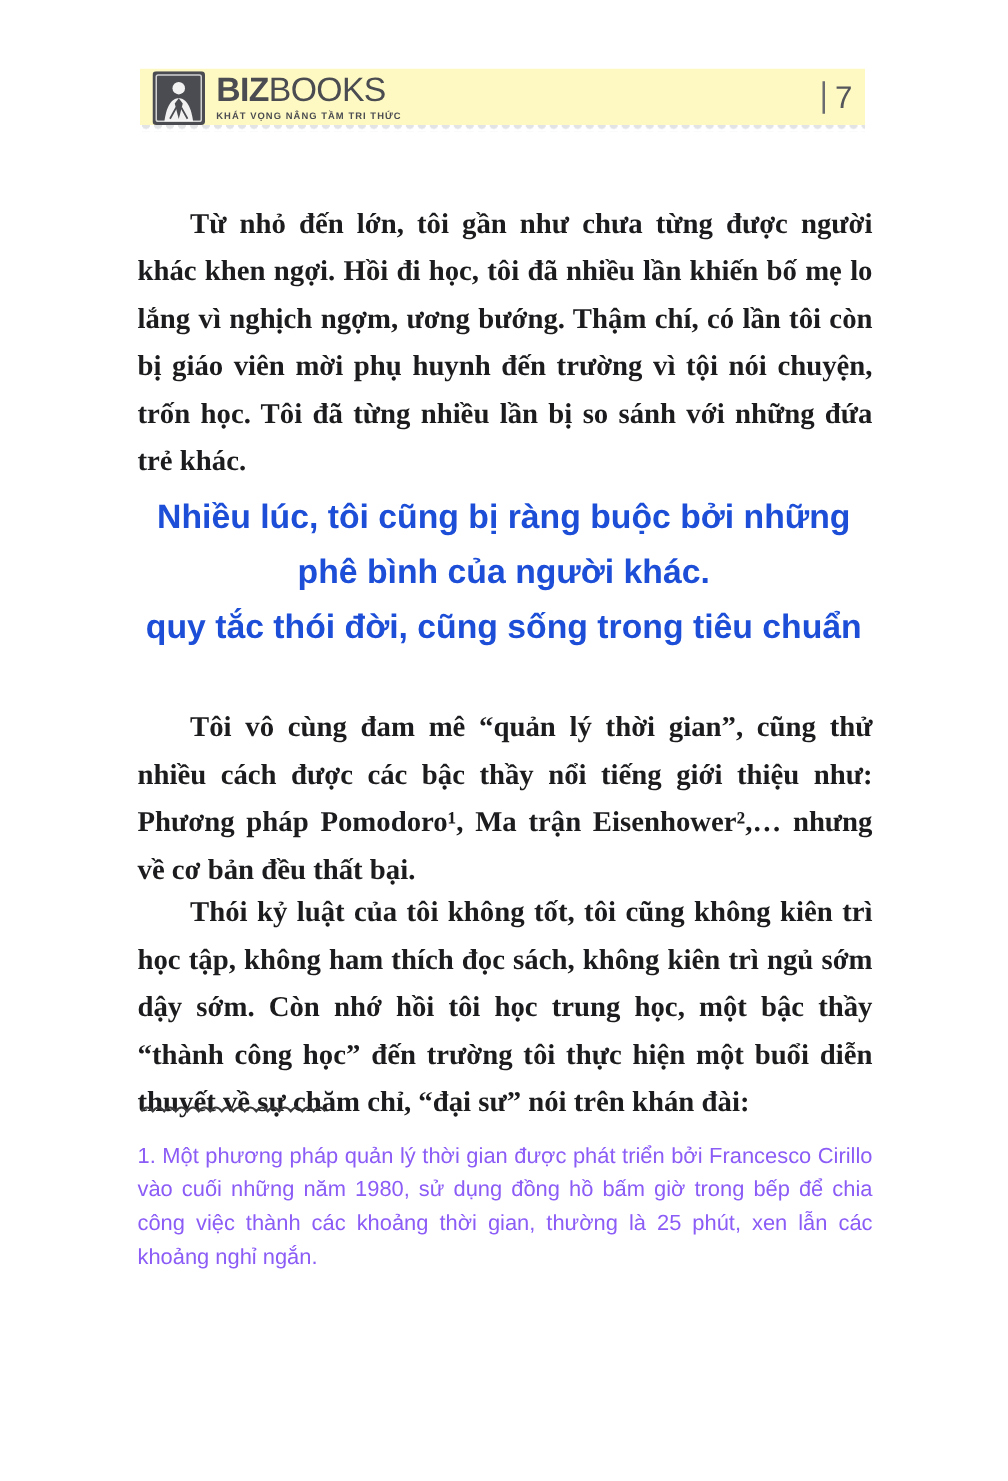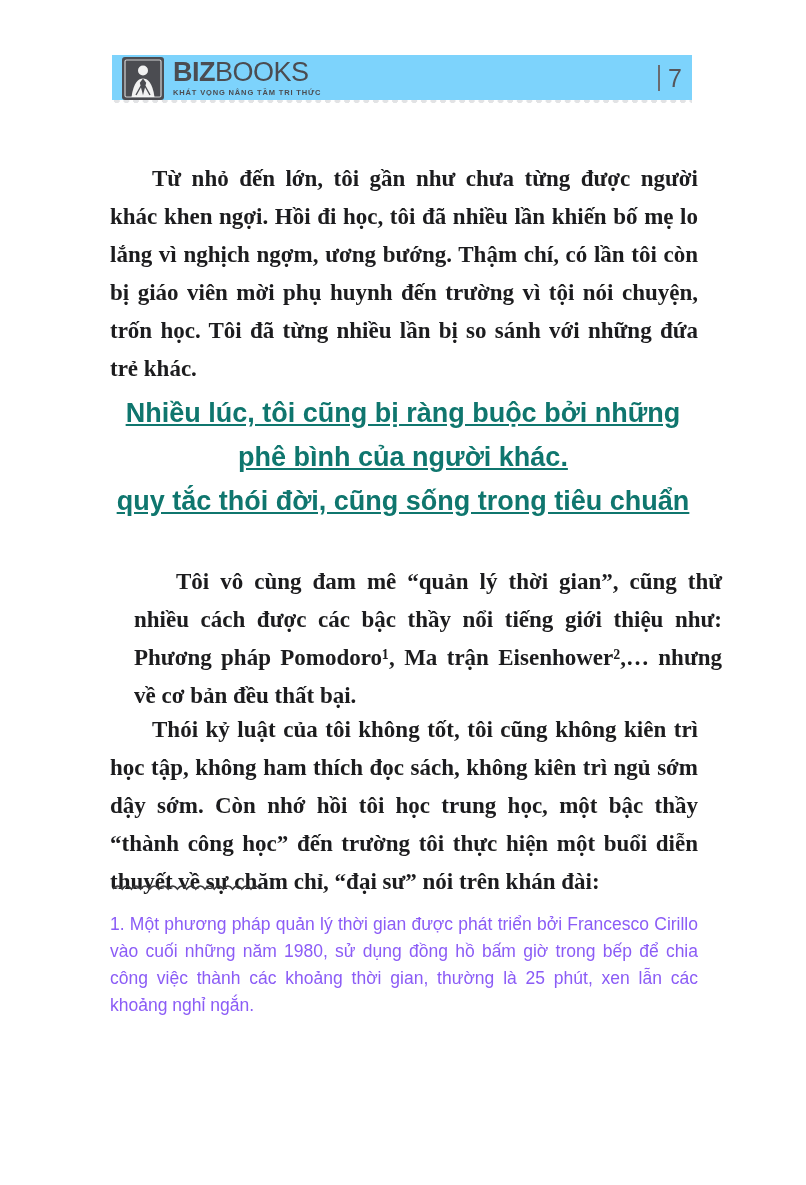--- a/index.html
+++ b/index.html
@@ -8,21 +8,21 @@
     width:806px;height:1185px;
     background:#ffffff;
     overflow:hidden;
     font-family:"Liberation Serif", serif;
   }
 
   
   .header-stamp{
     position:absolute;left:112px;top:55px;
     width:580px;height:45px;
-    background:#7dd3fc;
+    background:#fef9c3;
     display:flex;align-items:center;
   }
   .header-stamp::after{ 
     content:"";
     position:absolute;left:0;top:100%;
     width:100%;height:5px;
     background-image:radial-gradient(circle at 4.8px 0px, #e2e3e5 3.1px, rgba(0,0,0,0) 3.4px);
     background-size:9.6px 5px;
     background-repeat:repeat-x;
   }
@@ -57,31 +57,30 @@
   
   .body-par{
     position:absolute;left:110px;width:588px;
     font-size:23px;line-height:38px;
     color:#1c1c1e;
     text-align:justify;
     text-indent:42px;
     font-weight:bold;
   }
   .para-1{top:137px;}
-  .para-2{top:540px;margin-left:24px;}
+  .para-2{top:540px;}
   .para-3{top:687px;margin-top:24px;}
 
   .section-heading{
     position:absolute;left:103px;top:391px;width:600px;
     font-family:"Liberation Sans", sans-serif;
     font-weight:700;
     font-size:27px;line-height:44px;
-    color:#0f766e;
+    color:#1d4ed8;
     text-align:center;
-    text-decoration:underline;
   }
   .heading-line{white-space:nowrap;}
 
   
   .fn-divider{position:absolute;left:111px;top:883px;height:9px;}
   .footnote{
     position:absolute;left:110px;width:588px;
     font-family:"Liberation Sans", sans-serif;
     font-size:17.5px;line-height:27px;
     color:#8b5cf6;

